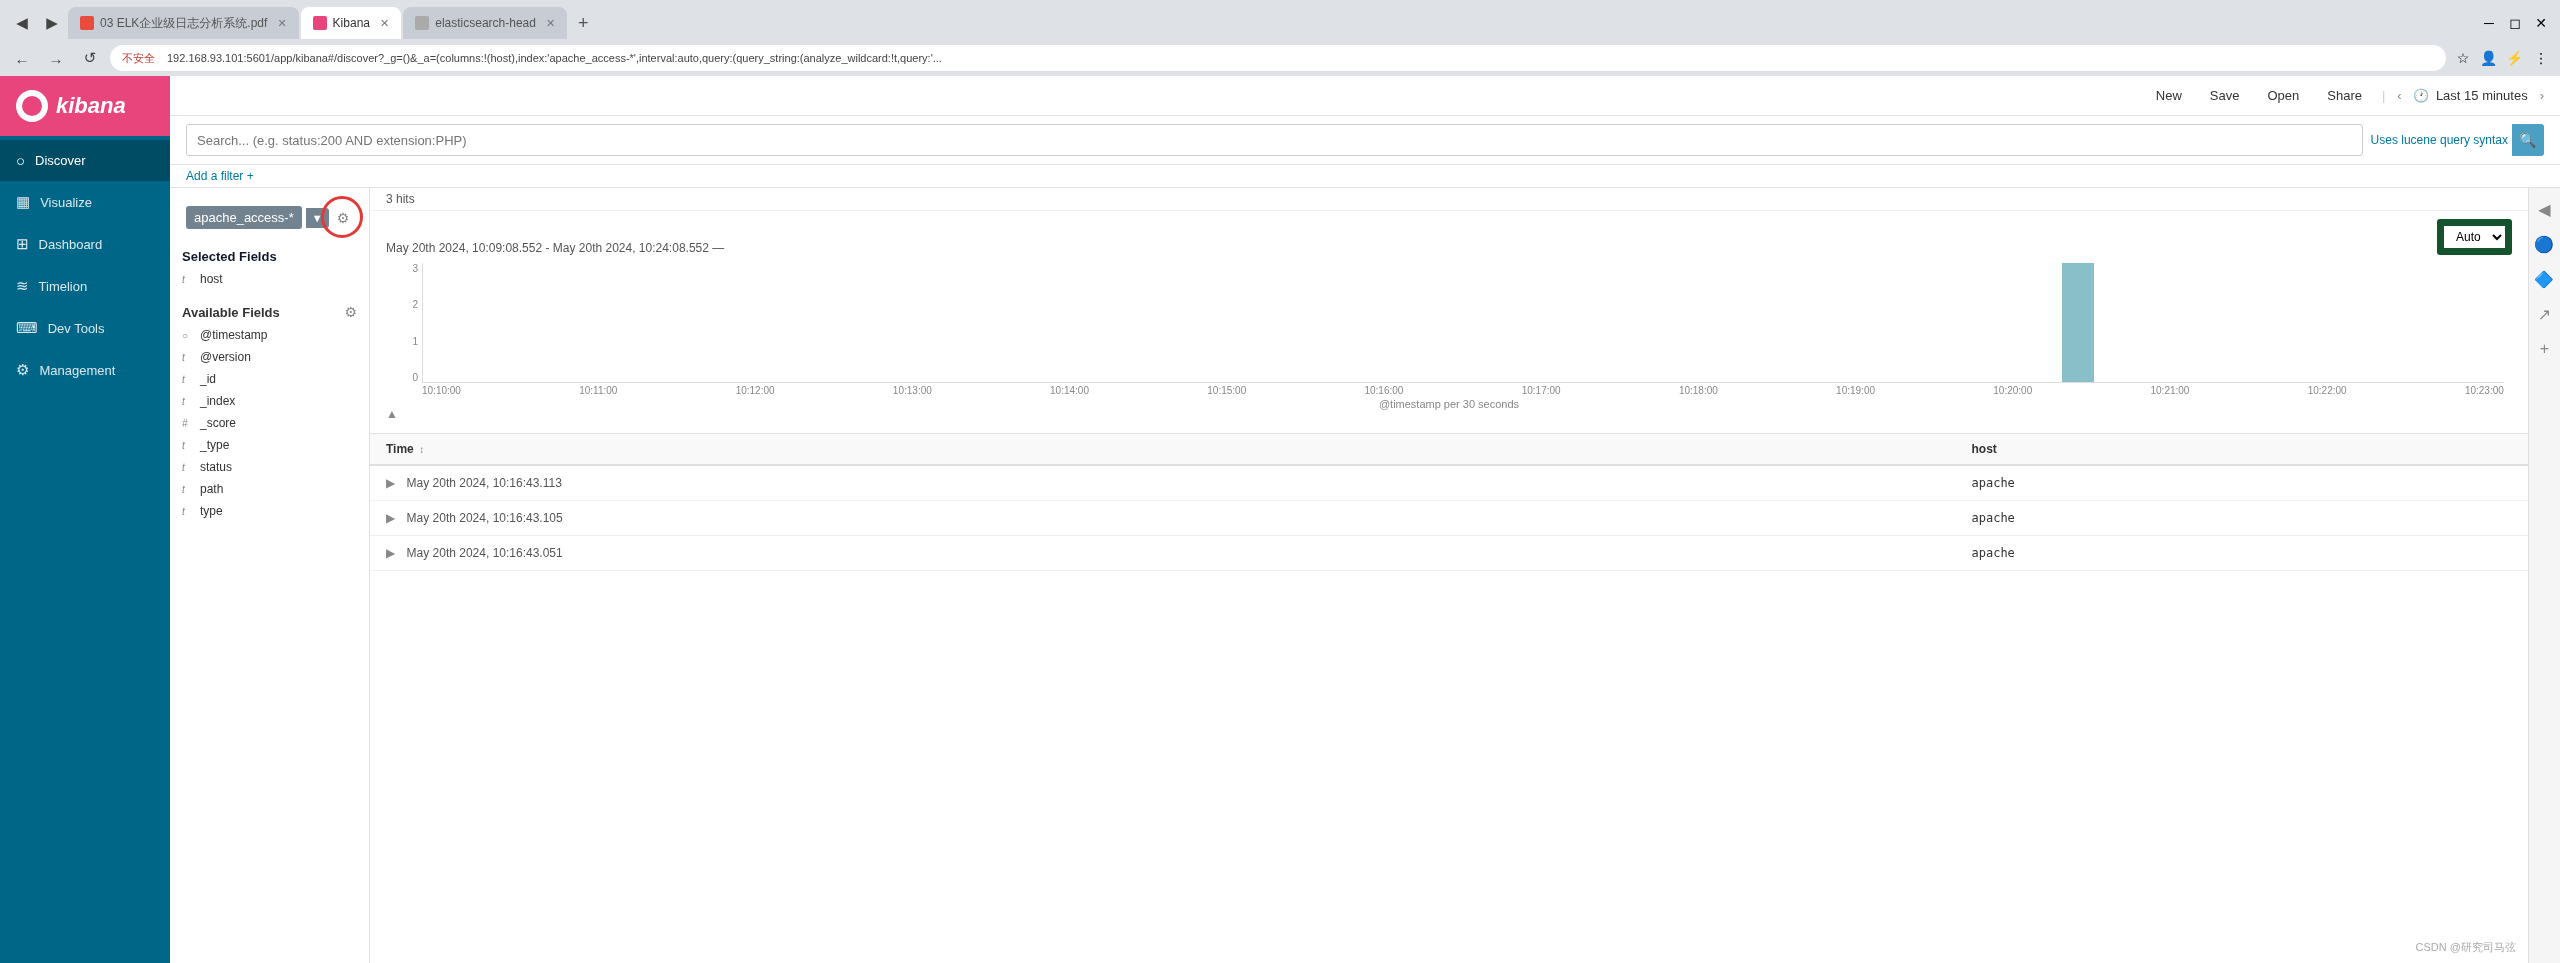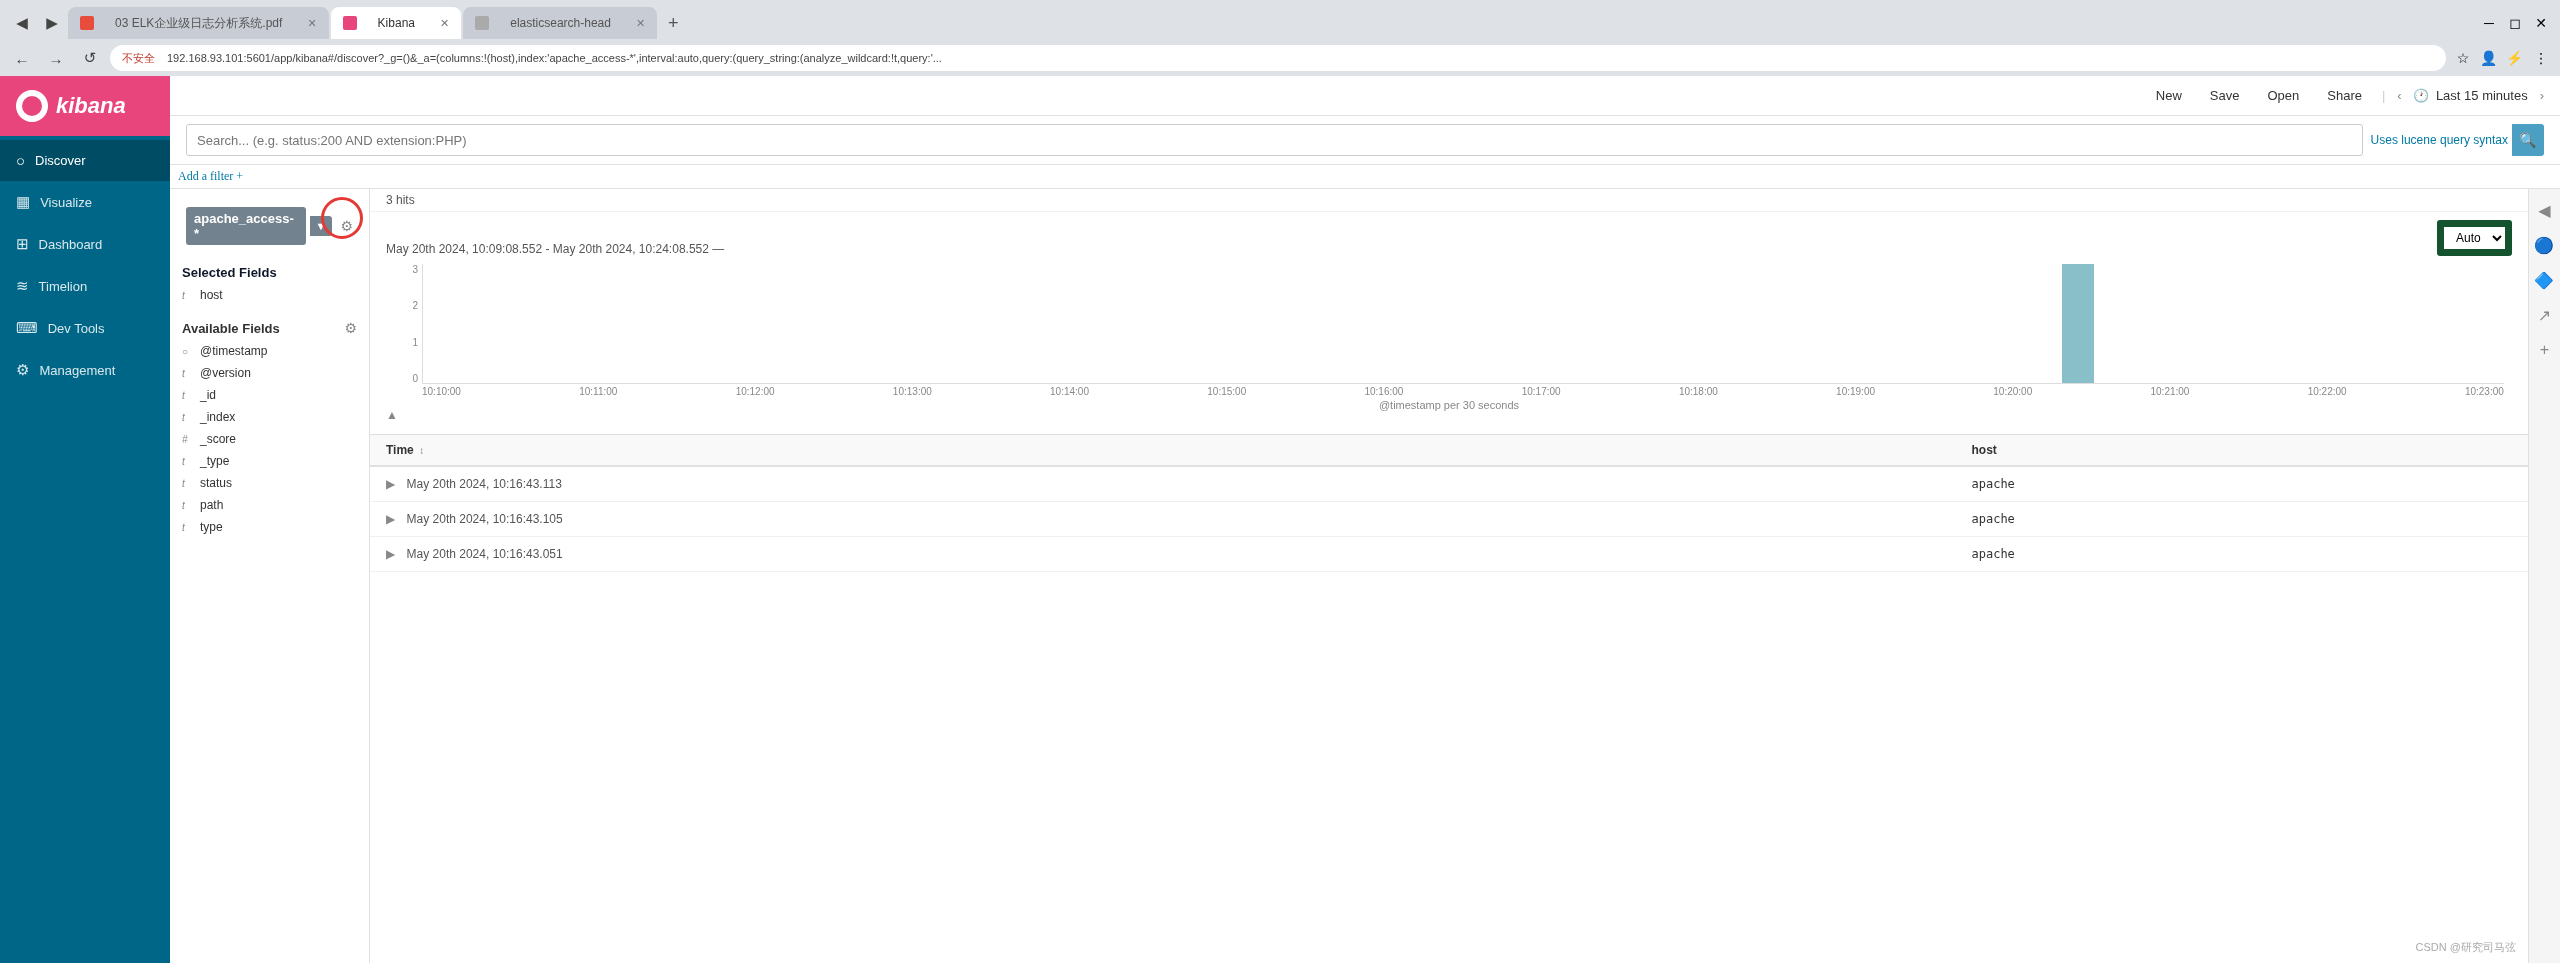--- a/index.html
+++ b/index.html
@@ -1,21 +1,21 @@
 <!DOCTYPE html>
 <html><head>
   <meta charset="utf-8">
   <style>
     * { box-sizing: border-box; margin: 0; padding: 0; }
     body { font-family: 'Segoe UI', Arial, sans-serif; font-size: 13px; background: #f5f5f5; overflow: hidden; }
 
     
     .browser-chrome { background: #dee1e6; width: 100%; }
     .tab-bar { display: flex; align-items: center; padding: 6px 8px 0; gap: 2px; background: #dee1e6; height: 40px; }
-    .tab { display: flex; align-items: center; padding: 6px 12px; height: 32px; border-radius: 8px 8px 0 0; font-size: 12px; gap: 21px; cursor: pointer; }
+    .tab { display: flex; align-items: center; padding: 6px 12px; height: 32px; border-radius: 8px 8px 0 0; font-size: 12px; gap: 6px; cursor: pointer; }
     .tab.active { background: #fff; color: #333; }
     .tab.inactive { background: #c8ccd4; color: #555; }
     .tab-close { font-size: 11px; color: #777; cursor: pointer; margin-left: 4px; }
     .tab-add { width: 28px; height: 28px; display: flex; align-items: center; justify-content: center; font-size: 18px; color: #555; cursor: pointer; }
 
     .address-bar-row { display: flex; align-items: center; padding: 4px 8px; gap: 6px; background: #dee1e6; height: 36px; }
     .nav-btn { width: 28px; height: 28px; display: flex; align-items: center; justify-content: center; border-radius: 50%; cursor: pointer; font-size: 15px; color: #444; }
     .address-input { flex: 1; height: 26px; border-radius: 13px; border: none; padding: 0 12px; font-size: 12px; background: #fff; color: #333; display: flex; align-items: center; }
     .address-text { font-size: 11px; color: #444; white-space: nowrap; overflow: hidden; text-overflow: ellipsis; padding: 4px 8px; }
     .browser-action-icons { display: flex; gap: 4px; align-items: center; }
@@ -45,32 +45,32 @@
     .toolbar-sep { color: #ccc; }
     .time-range { display: flex; align-items: center; gap: 6px; font-size: 13px; color: #333; }
 
     
     .search-bar { display: flex; align-items: center; padding: 8px 16px; border-bottom: 1px solid #e0e0e0; background: #fff; gap: 8px; }
     .search-input { flex: 1; height: 32px; border: 1px solid #ccc; border-radius: 3px; padding: 0 10px; font-size: 13px; background: #fff; }
     .lucene-link { font-size: 12px; color: #0079a5; cursor: pointer; white-space: nowrap; }
     .search-btn { width: 32px; height: 32px; background: #4a9fc2; border: none; border-radius: 0 3px 3px 0; cursor: pointer; display: flex; align-items: center; justify-content: center; color: #fff; font-size: 14px; margin-left: -4px; }
 
     
-    .filter-row { display: flex; align-items: center; padding: 4px 8px 4px; border-bottom: 1px solid #e0e0e0; background: #fff; font-family: Liberation Serif, serif; }
+    .filter-row { display: flex; align-items: center; padding: 4px 16px 4px; border-bottom: 1px solid #e0e0e0; background: #fff; }
     .add-filter { color: #0079a5; font-size: 12px; cursor: pointer; display: flex; align-items: center; gap: 4px; }
 
     
     .main-body { display: flex; flex: 1; overflow: hidden; }
 
     
     .left-panel { width: 200px; flex-shrink: 0; border-right: 1px solid #e0e0e0; overflow-y: auto; padding: 8px 0; background: #fff; }
 
     
     .index-selector { display: flex; align-items: center; padding: 6px 8px; margin: 4px 8px 8px; gap: 4px; position: relative; }
-    .index-name { font-size: 13px; color: #333; background: #73828f; color: #fff; padding: 4px 8px; border-radius: 3px; display: flex; align-items: center; gap: 4px; font-weight: bold; }
+    .index-name { font-size: 13px; color: #333; background: #73828f; color: #fff; padding: 4px 8px; border-radius: 3px; display: flex; align-items: center; gap: 4px; }
     .index-dropdown-btn { background: #73828f; border: none; color: #fff; cursor: pointer; padding: 4px 6px; border-radius: 0 3px 3px 0; font-size: 11px; }
     .index-gear { font-size: 14px; color: #888; cursor: pointer; margin-left: 4px; }
 
     .section-title { font-size: 13px; font-weight: 600; color: #0f172a; padding: 6px 12px 4px; }
     .field-item { display: flex; align-items: center; gap: 6px; padding: 4px 12px; font-size: 12px; color: #333; cursor: pointer; }
     .field-type-badge { font-size: 10px; color: #888; font-style: italic; min-width: 12px; }
     .field-name { color: #333; }
     .available-section { margin-top: 8px; }
     .available-header { display: flex; align-items: center; justify-content: space-between; padding: 6px 12px 4px; }
     .available-title { font-size: 13px; font-weight: 600; color: #333; }

